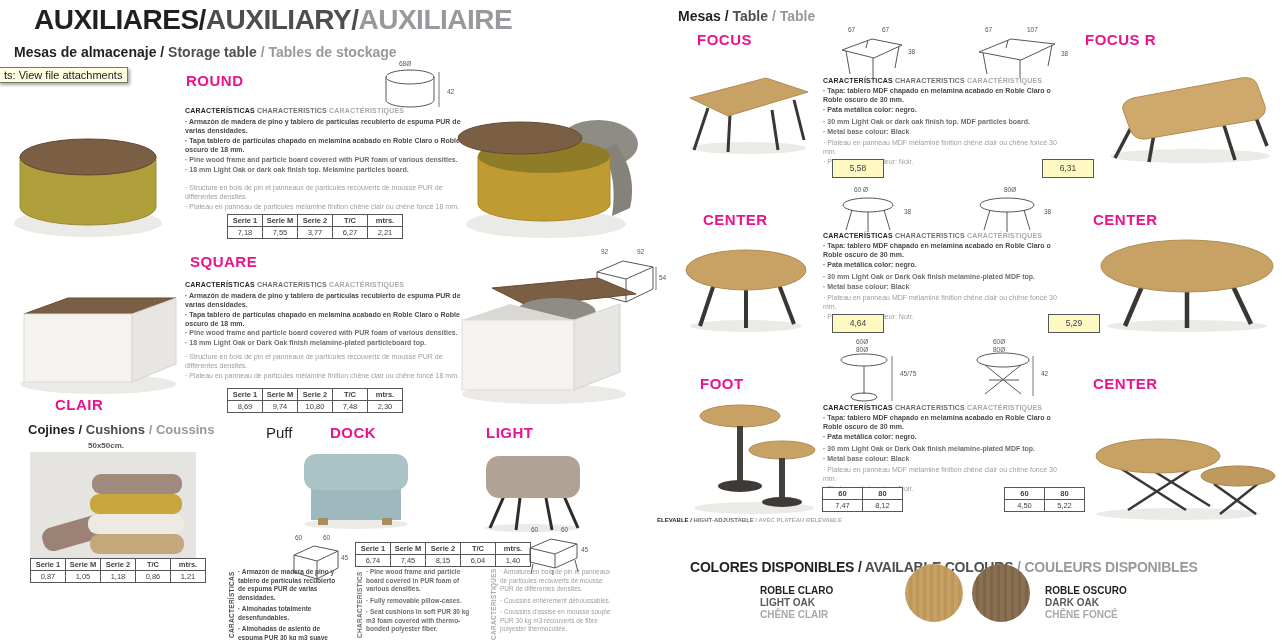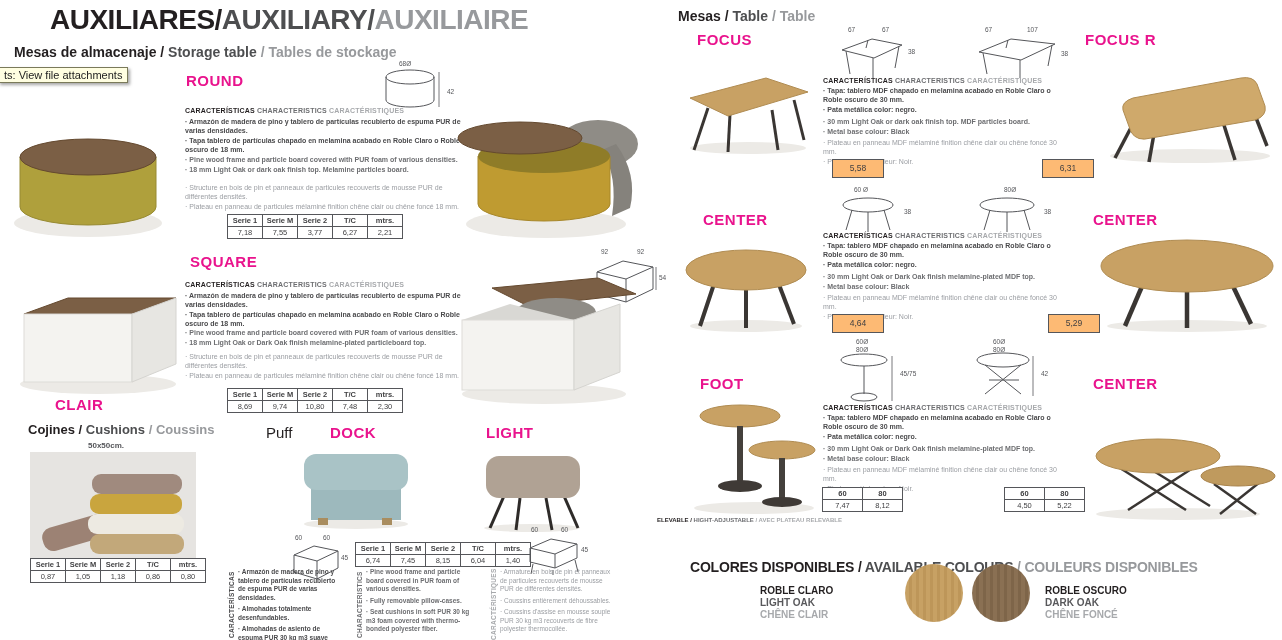--- a/index.html
+++ b/index.html
@@ -24,21 +24,21 @@
   .b-es{color:#4a4a4c;font-weight:bold;}
   .b-en{color:#6d6e71;font-weight:bold;}
   .b-fr{color:#9a9da2;}
 
   
   .ptable{border-collapse:collapse;background:#fff;}
   .ptable td{border:1px solid #55565a;font-size:7.5px;text-align:center;color:#3f3f41;
              width:32px;height:11px;padding:0 1px;white-space:nowrap;}
   .ptable tr.hd td{font-weight:bold;}
 
-  .pricebox{border:1px solid #55565a;background:#fdba74;font-size:8.5px;color:#3f3f41;
+  .pricebox{border:1px solid #55565a;background:#fef9c3;font-size:8.5px;color:#3f3f41;
             width:50px;height:17px;line-height:17px;text-align:center;}
 
   
   .dim{position:absolute;font-size:6.5px;color:#55565a;white-space:nowrap;}
   .diag svg{position:absolute;left:0;top:8px;}
 
   
   .tooltip{background:#fffee1;border:1px solid #7a7a5a;box-shadow:2px 2px 3px rgba(0,0,0,.35);
            font-size:11px;color:#222;padding:1px 5px;white-space:nowrap;}
 
@@ -56,21 +56,21 @@
   .sw-label .l1{color:#231f20}.sw-label .l2{color:#58585b}.sw-label .l3{color:#a7a9ac}
   .size-label{font-size:8px;color:#55565a;font-weight:bold;}
   .note{font-size:6px;font-weight:bold;white-space:nowrap;}
   .note .n1{color:#231f20}.note .n2{color:#6d6e71}.note .n3{color:#a7a9ac}
 </style>
 </head>
 <body>
 
 <div id="page" style="--accent:#e9138d">
 
-  <div class="abs h1" style="left:50px;top:4px">
+  <div class="abs h1" style="left:34px;top:4px">
     <span class="es1">AUXILIARES/</span><span class="en1">AUXILIARY/</span><span class="fr1">AUXILIAIRE</span>
   </div>
   <div class="abs h2" style="left:14px;top:44px">
     <span class="es1">Mesas de almacenaje /</span>
     <span class="en1">Storage table</span>
     <span class="fr1">/ Tables de stockage</span>
   </div>
 
   <div class="abs tooltip" style="left:-2px;top:67px">ts: View file attachments</div>
 
@@ -245,21 +245,21 @@
           <td>Serie M</td>
           <td>Serie 2</td>
           <td>T/C</td>
           <td>mtrs.</td>
     </tr>
     <tr>
       <td>0,87</td>
           <td>1,05</td>
           <td>1,18</td>
           <td>0,86</td>
-          <td>0,80</td>
+          <td>1,21</td>
     </tr>
   </tbody>
     </table>
 
   <div class="abs puff-label" style="left:266px;top:424px">Puff</div>
   <div class="abs prod-title" style="left:330px;top:424px">DOCK</div>
   <div class="abs prod-title" style="left:486px;top:424px">LIGHT</div>
 
   <div class="abs" style="left:298px;top:446px">
     <svg width="116" height="84" viewBox="0 0 116 84">

